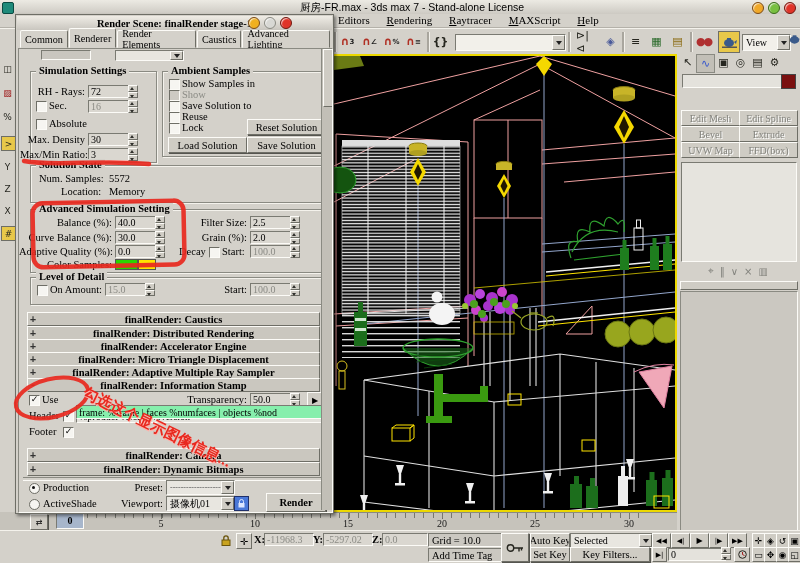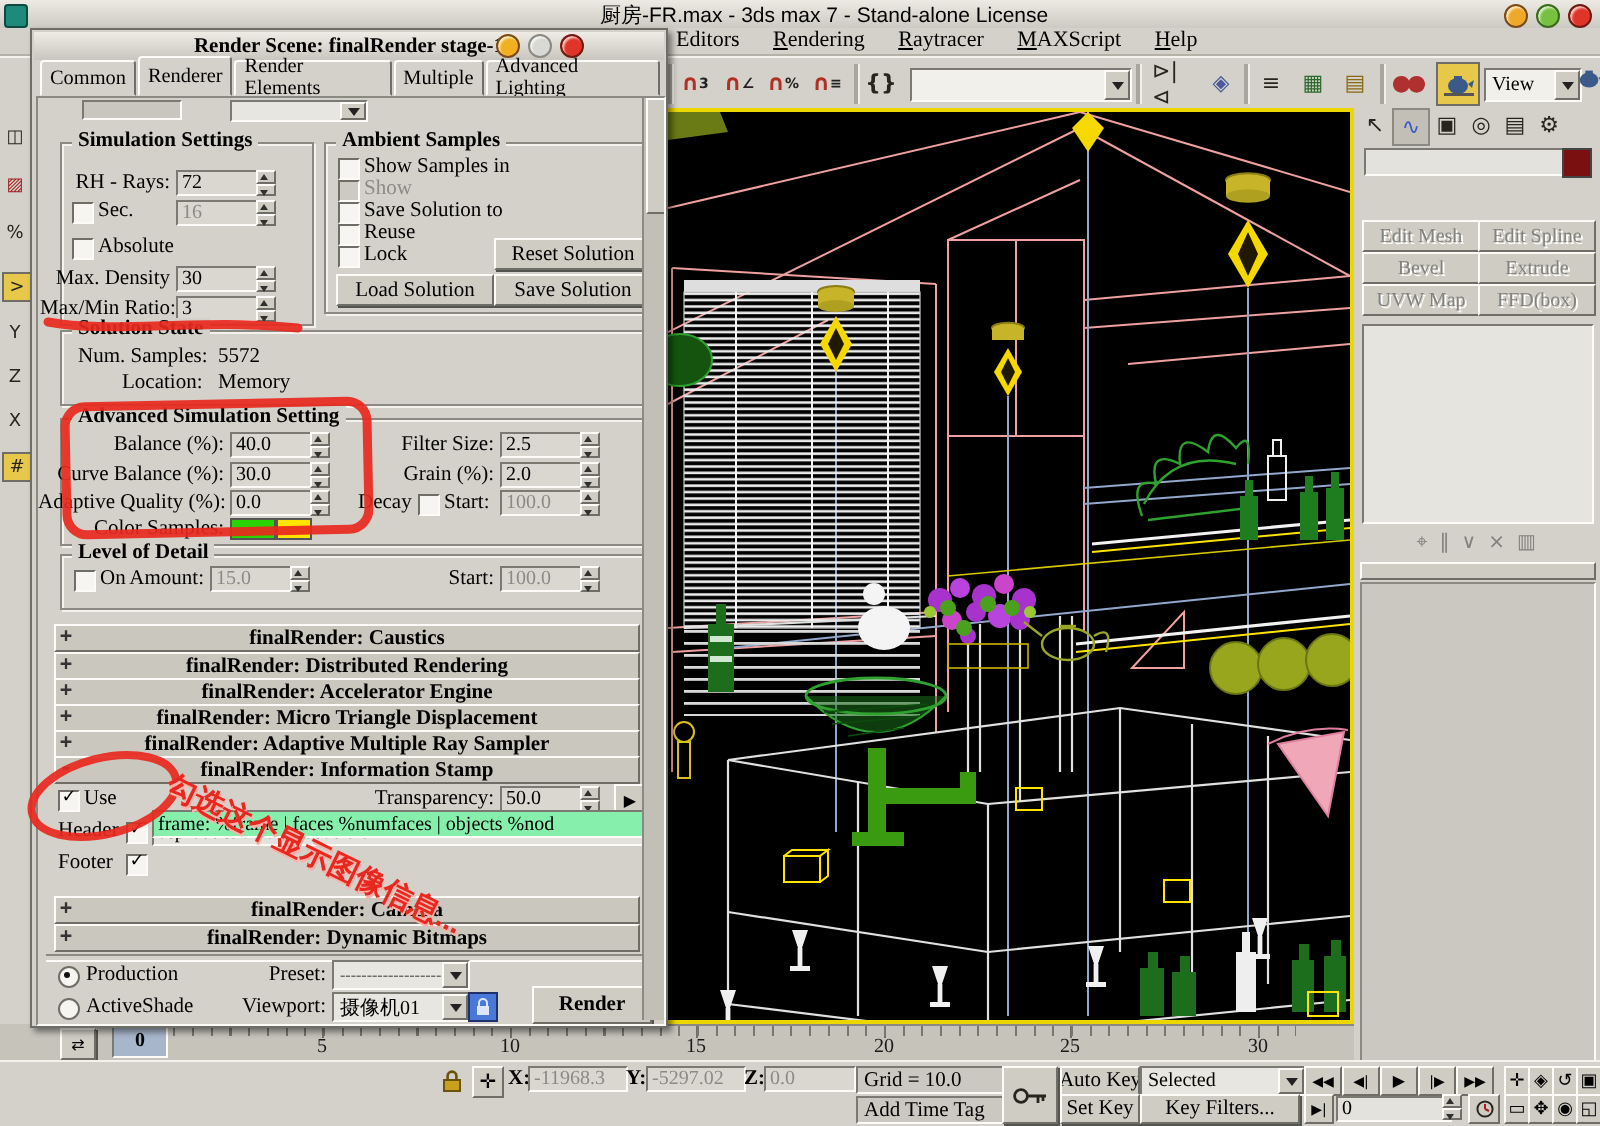--- a/index.html
+++ b/index.html
@@ -392,21 +392,21 @@
     <span class="tab">
           <span>Common</span>
         </span>
     <span class="tab act">
           <span>Renderer</span>
         </span>
     <span class="tab">
           <span>Render Elements</span>
         </span>
     <span class="tab">
-          <span>Multiple</span>
+          <span>Caustics</span>
         </span>
     <span class="tab">
           <span>Advanced Lighting</span>
         </span>
   </div>
 
   <div class="abs" style="left:2px;top:33px;width:313px;height:463px;border:1px solid;border-color:#8a8a82 #fcfbf7 #fcfbf7 #8a8a82;background:#d4d1ca;overflow:hidden">
 
     <span class="fld" style="left:22px;top:1px;width:44px;height:8px;background:#c9c6bf"></span>
     <span class="drop" style="left:96px;top:1px;width:64px;height:9px">

